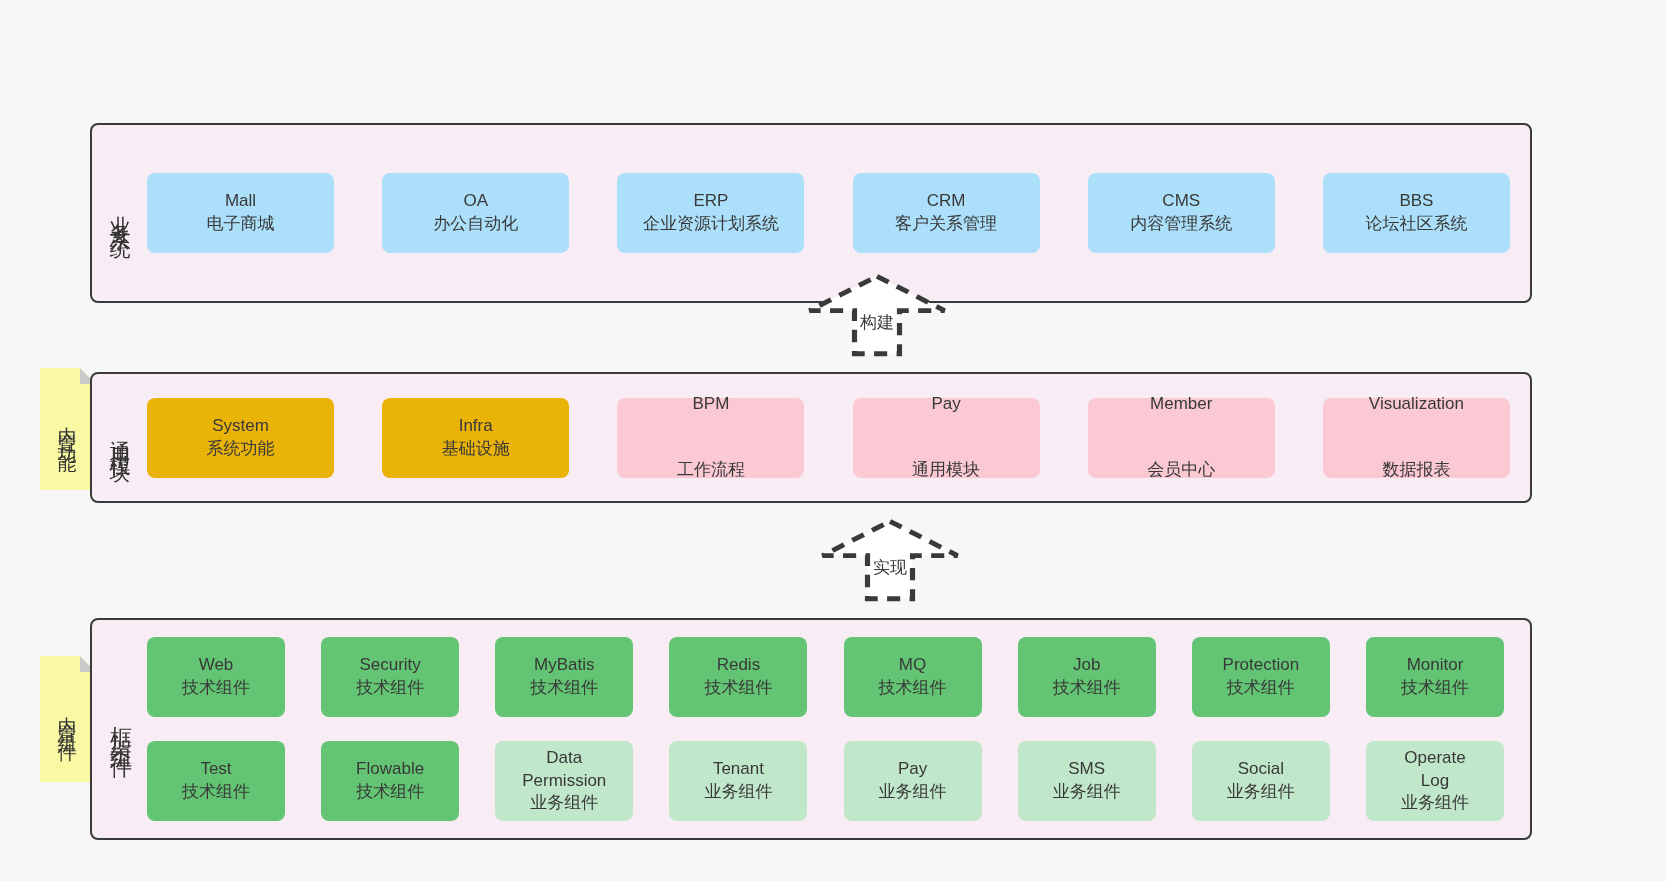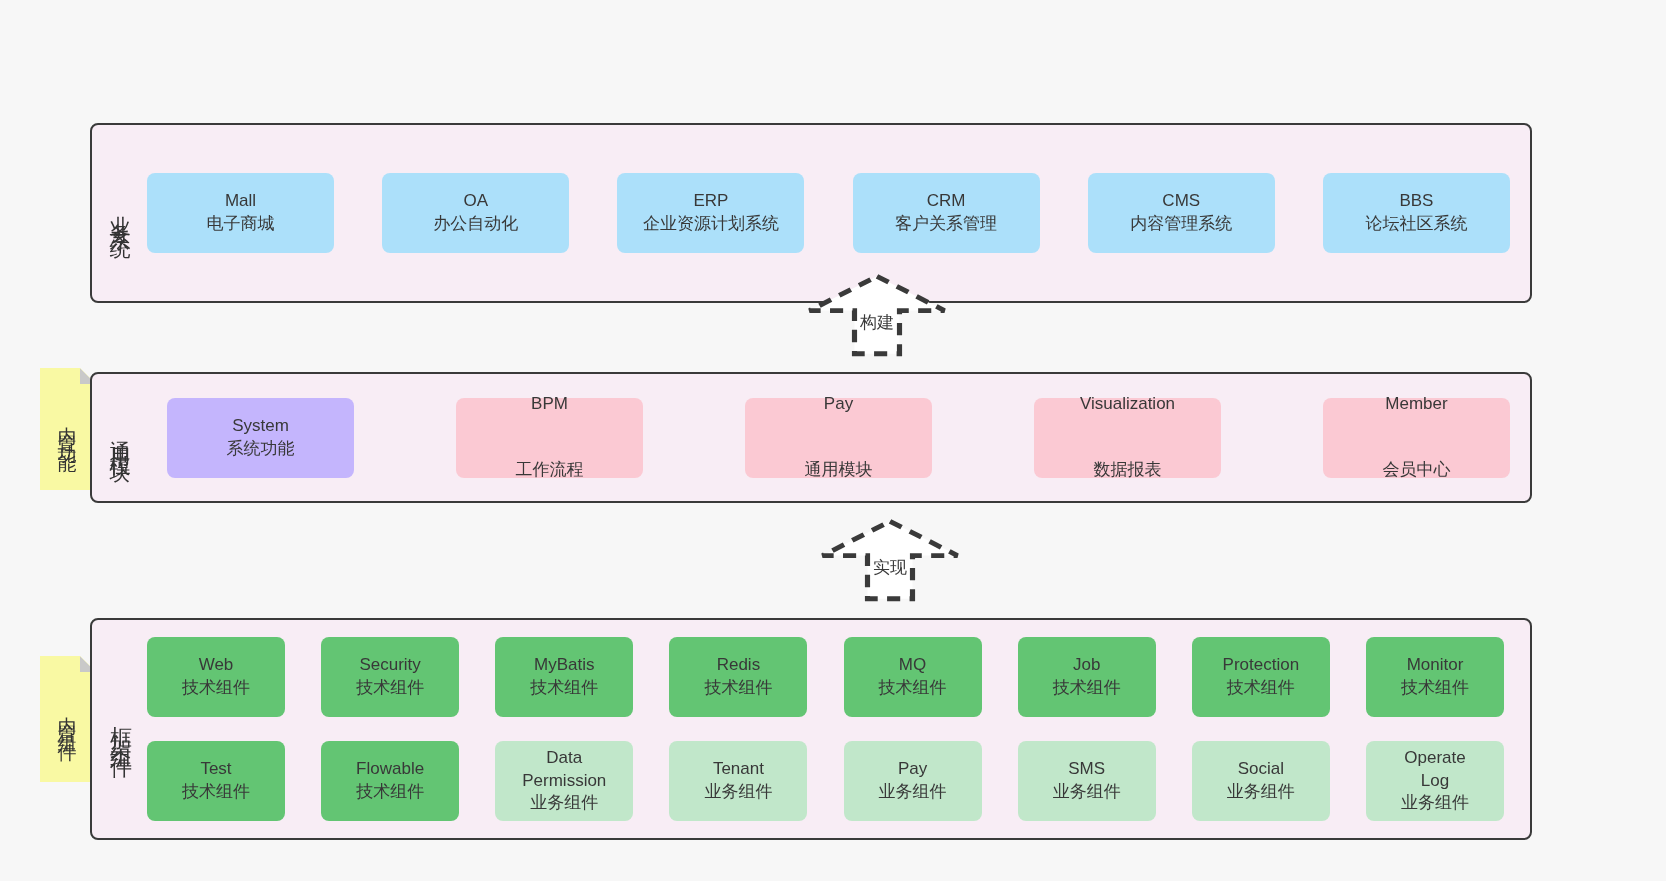--- a/index.html
+++ b/index.html
@@ -64,21 +64,21 @@
     font-size:17px;
     line-height:1.35;
     color:#383838;
     box-sizing:border-box;
     padding:2px 10px;
   }
   .box-sm { width:138px; padding:2px 22px; }
   .box .box-title { display:block; }
   .box .box-sub { display:block; }
   .blue       { background:#ace0fa; }
-  .red        { background:#c4b5fd;margin-left:20px; }
+  .red        { background:#eab308; }
   .pink       { background:#fbc9d3;gap:43px; }
   .green      { background:#63c573; }
   .lightgreen { background:#c1e7ca; }
   .sticky {
     position:absolute;
     left:40px; width:56px;
     background:#f9f9a3;
     clip-path:polygon(0 0, calc(100% - 16px) 0, 100% 16px, 100% 100%, 0 100%);
     z-index:1;
   }
@@ -164,35 +164,39 @@
     <div class="sticky-label">内置功能</div>
   </div>
 
   <section class="panel panel-modules" style="top:372px; height:131px;">
     <div class="v-label">通用模块</div>
     <div class="boxes">
       <div class="box red">
         <span class="box-title">System</span>
         <span class="box-sub">系统功能</span>
       </div>
+      <div class="box red">
+        <span class="box-title">Infra</span>
+        <span class="box-sub">基础设施</span>
+      </div>
       <div class="box pink">
         <span class="box-title">BPM</span>
         <span class="box-sub">工作流程</span>
       </div>
       <div class="box pink">
         <span class="box-title">Pay</span>
         <span class="box-sub">通用模块</span>
       </div>
       <div class="box pink">
+        <span class="box-title">Member</span>
+        <span class="box-sub">会员中心</span>
+      </div>
+      <div class="box pink">
         <span class="box-title">Visualization</span>
         <span class="box-sub">数据报表</span>
-      </div>
-      <div class="box pink">
-        <span class="box-title">Member</span>
-        <span class="box-sub">会员中心</span>
       </div>
     </div>
   </section>
 
   <div class="arrow" style="left:815px; top:516px;">
     <svg viewBox="0 0 160 100" preserveAspectRatio="none">
       <path d="M 80 6 L 152 45 L 104 45 L 104 94 L 56 94 L 56 45 L 8 45 Z" fill="#ffffff" stroke="#3a3a3a" stroke-width="5.5" stroke-dasharray="14 10" stroke-linejoin="miter"></path>
     </svg>
     <span class="arrow-label">实现</span>
   </div>

